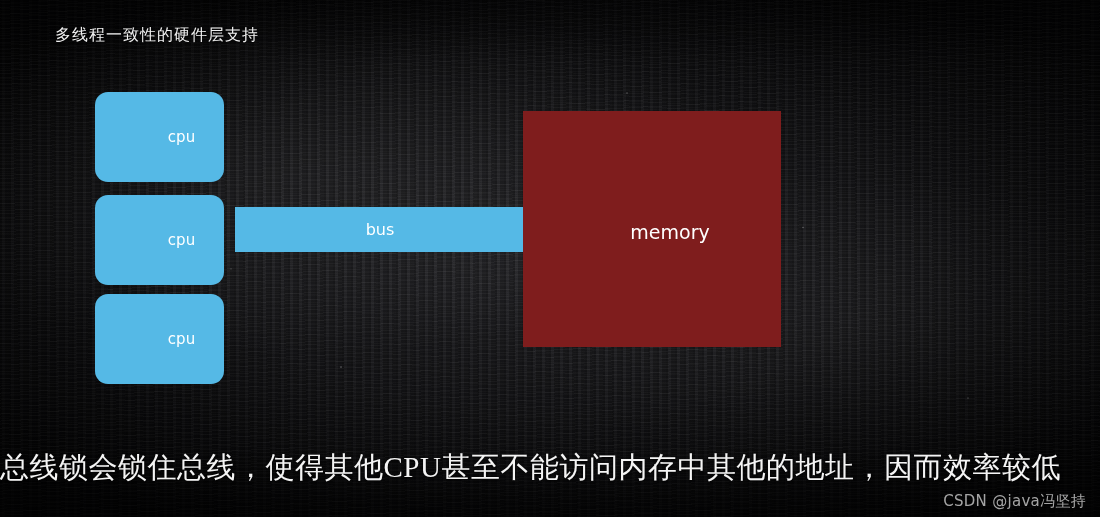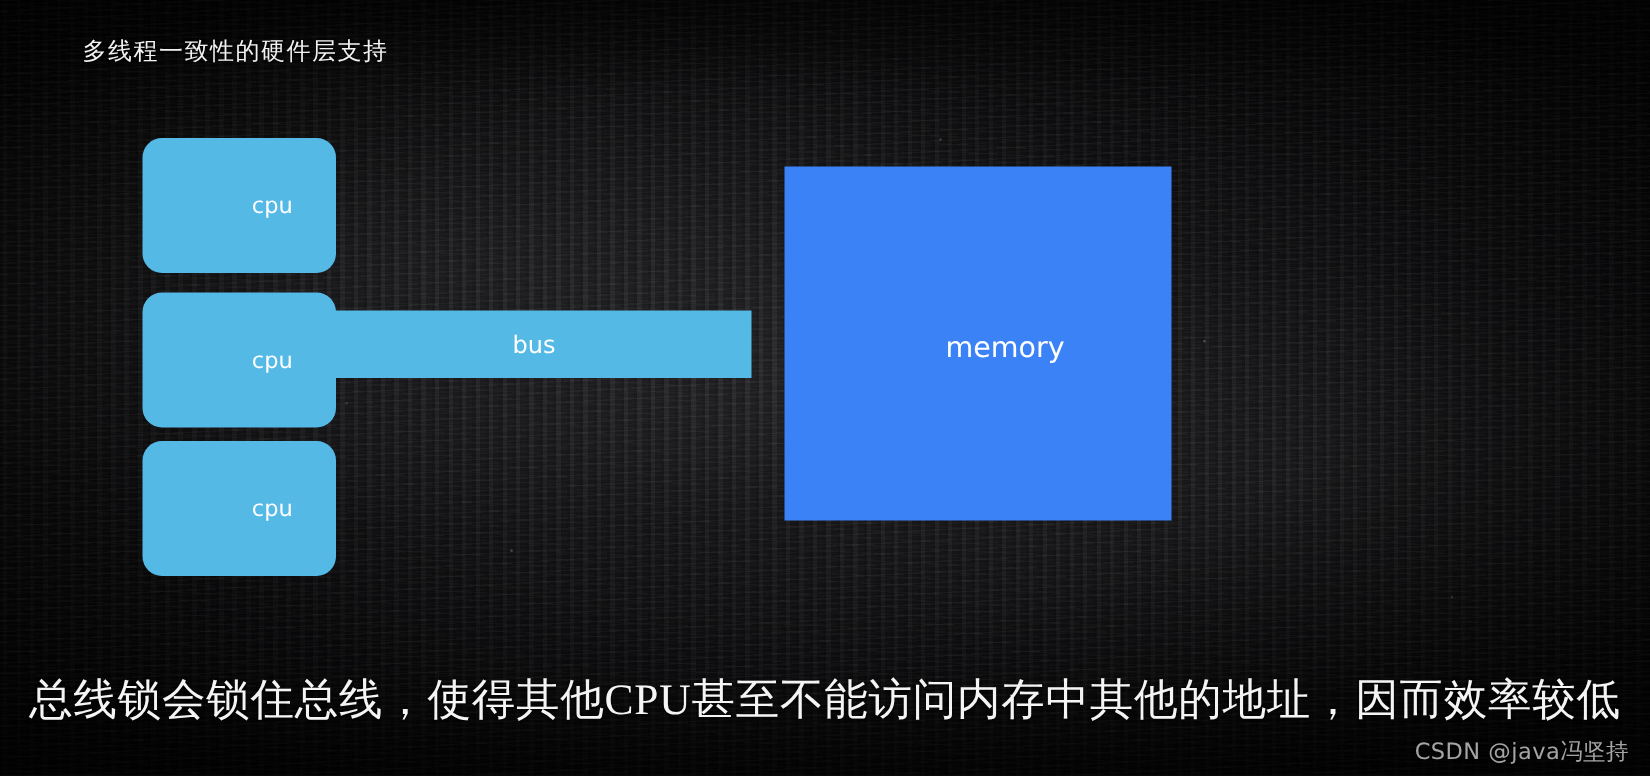--- a/index.html
+++ b/index.html
@@ -128,21 +128,20 @@
     padding-top: 110px;
     box-sizing: border-box;
   }
 
   
   #caption {
     position: absolute;
     left: 0;
     right: 0;
     top: 447px;
-    text-align: center;
     font-family: "Liberation Serif", "DejaVu Serif", serif;
     font-size: 29px;
     line-height: 40px;
     color: #f4f4f4;
     letter-spacing: 0.5px;
     text-shadow: 0 1px 3px rgba(0,0,0,0.9);
     white-space: nowrap;
   }
 
   #watermark {
@@ -173,25 +172,25 @@
   </div>
 
   <div class="node cpu-node" id="cpu-node-2" style="background-color: rgb(85, 185, 230);">
     <span>cpu</span>
   </div>
 
   <div class="node cpu-node" id="cpu-node-3" style="background-color: rgb(85, 185, 230);">
     <span>cpu</span>
   </div>
 
-  <div class="node" id="bus-node" style="background-color: rgb(85, 185, 230);">
+  <div class="node" id="bus-node" style="background-color: rgb(85, 185, 230); margin-left: 24px;">
     <span>bus</span>
   </div>
 
-  <div class="node" id="memory-node" style="background-color: #3b82f6; padding-left: 36px;">
+  <div class="node" id="memory-node" style="background-color: #7f1d1d; padding-left: 36px;">
     <span>memory</span>
   </div>
 
   <div id="caption">总线锁会锁住总线，使得其他CPU甚至不能访问内存中其他的地址，因而效率较低</div>
 
   <div id="watermark">CSDN @java冯坚持</div>
 
 </div>
 
 </body></html>

